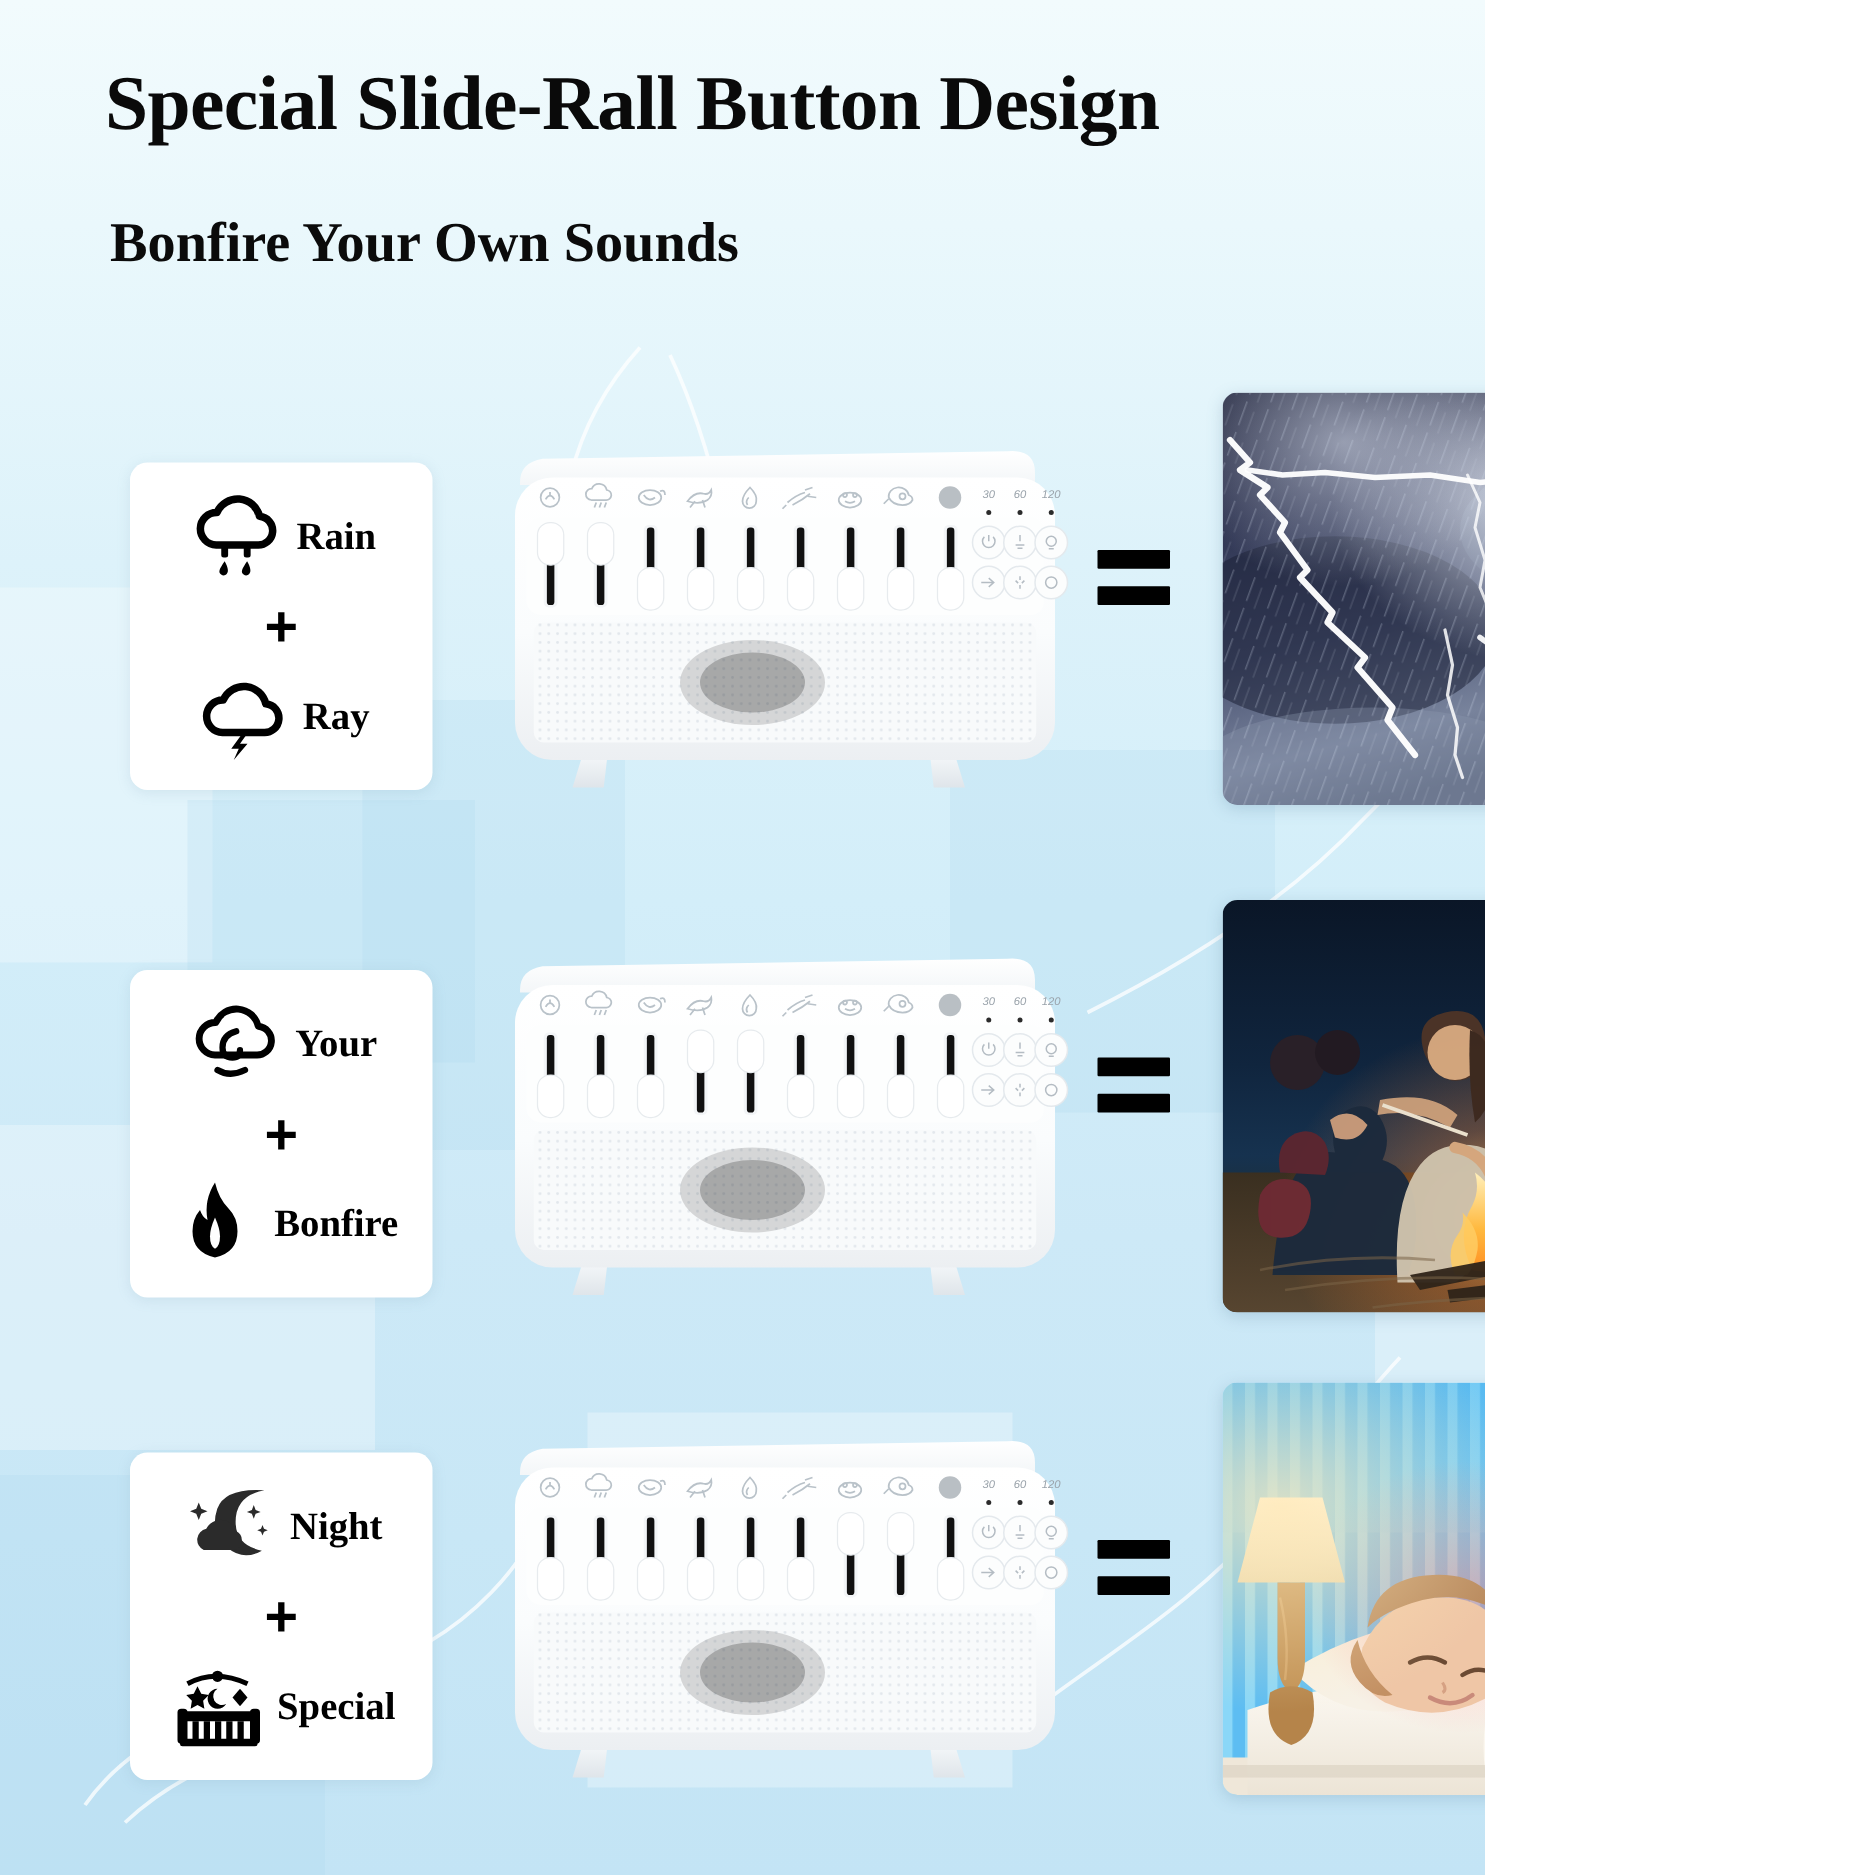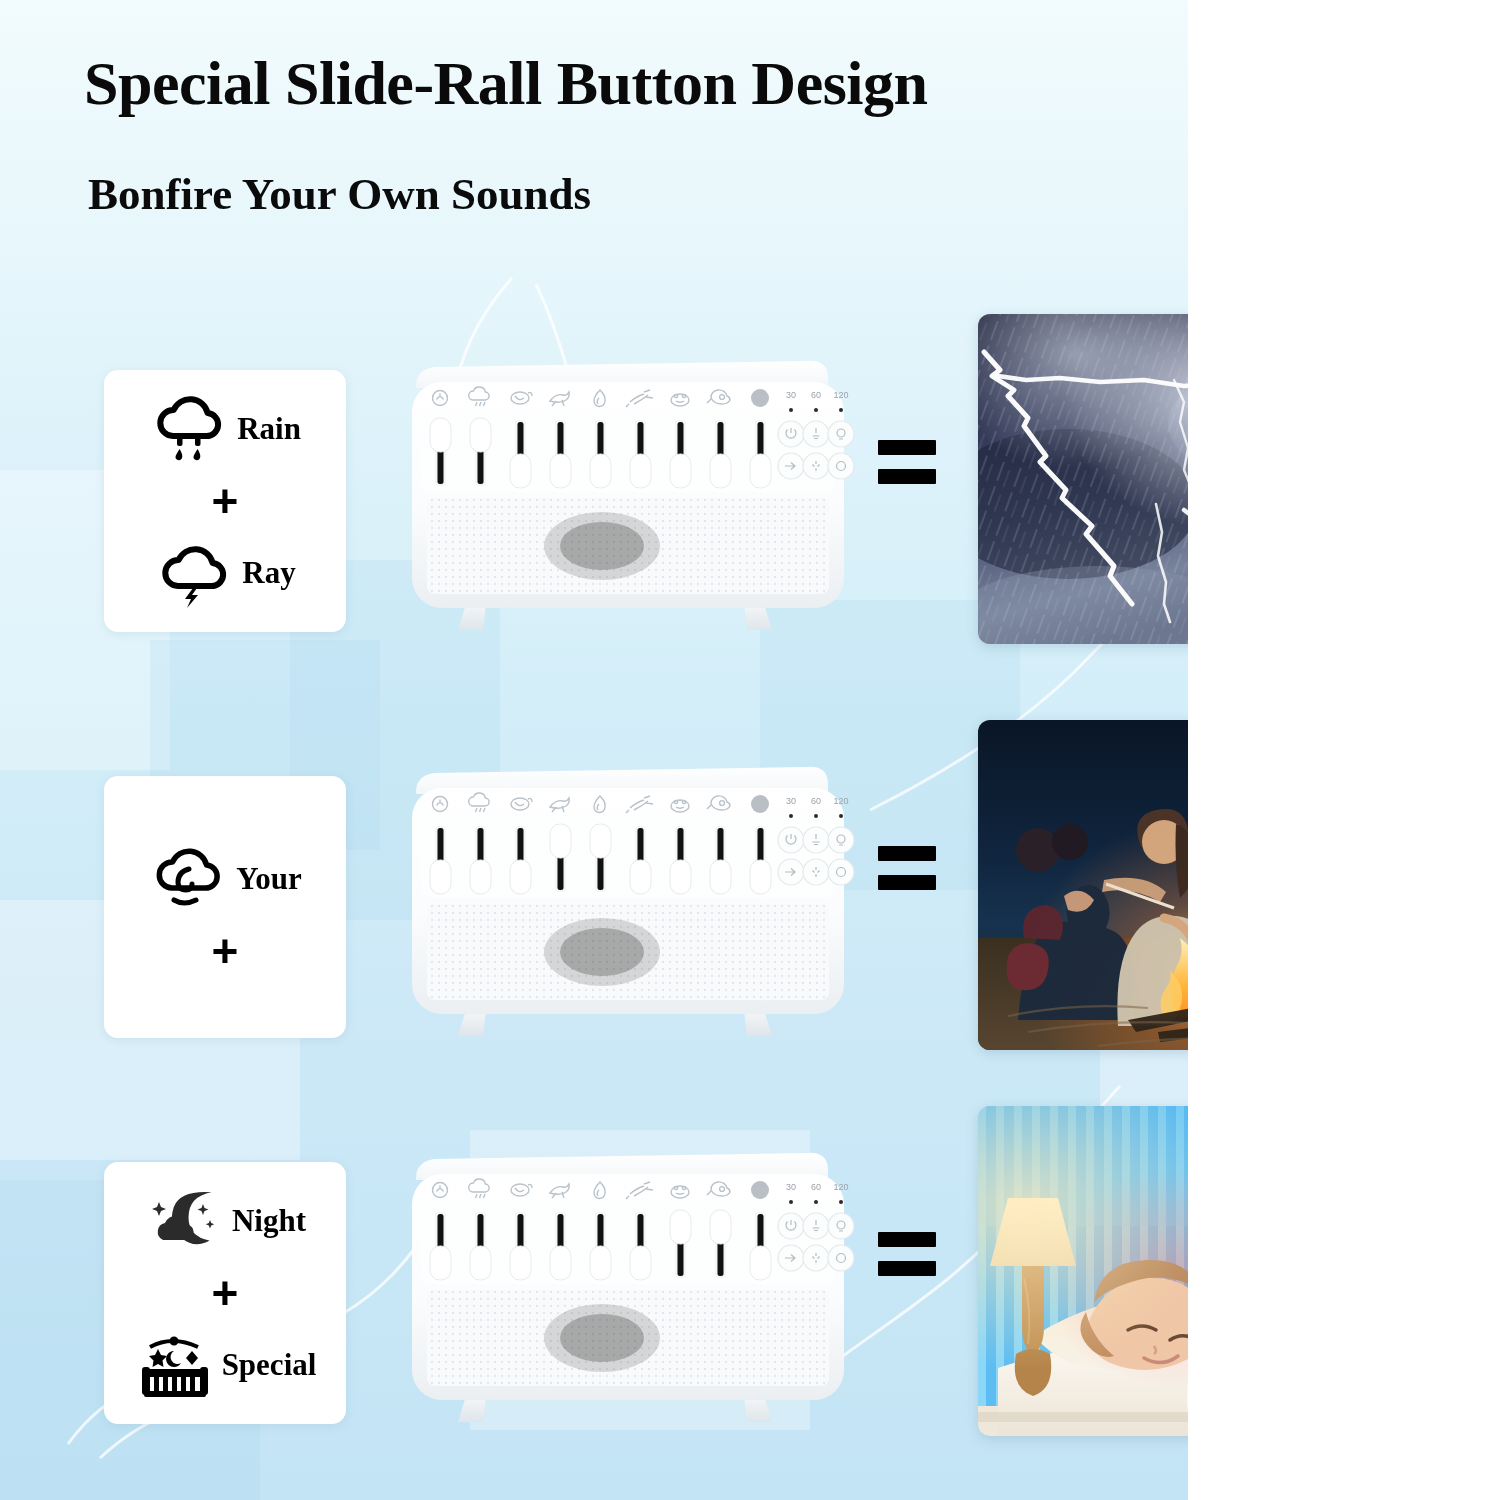--- a/index.html
+++ b/index.html
@@ -161,20 +161,21 @@
   }
   .photo svg { display: block; width: 100%; height: 100%; }
 
   
   .device {
     position: absolute;
     left: 402px;
     top: 58px;
     width: 452px;
     height: 300px;
+    font-style: italic;
   }
   .device svg { display: block; width: 100%; height: 100%; overflow: visible; }
 </style>
 </head>
 <body>
 
 <div id="page">
 
   <div class="deco-block" style="left:0;top:470px;width:170px;height:300px;"></div>
   <div class="deco-block tint" style="left:150px;top:640px;width:230px;height:210px;"></div>
@@ -433,20 +434,29 @@
         <span class="combo-ico">
           <svg width="74" height="70" viewBox="0 0 74 70">
             <path d="M20 44 a13 13 0 0 1 0.6 -26 a18 18 0 0 1 34 3 a11 11 0 0 1 -2 23 Z" fill="none" stroke="#000" stroke-width="5.5" stroke-linejoin="round"></path>
             <path d="M37 25 q-11 3 -11 13 q0 8 8 8 q6 0 6 -6" fill="none" stroke="#000" stroke-width="5" stroke-linecap="round"></path>
             <path d="M22 56 q10 6 22 0" fill="none" stroke="#000" stroke-width="5" stroke-linecap="round"></path>
           </svg>
         </span>
         <span class="combo-label">Your</span>
       </div>
       <div class="combo-plus">+</div>
+      <div class="combo-line">
+        <span class="combo-ico">
+          <svg width="74" height="70" viewBox="0 0 74 70">
+            <path d="M37 2 q3 13 11 21 q7 7 7 18 q0 17 -18 21 q-18 -4 -18 -21 q0 -10 6 -17 q2 6 6 8 q-3 -16 6 -30 Z" fill="#000"></path>
+            <path d="M37 30 q4 9 4 15 q0 8 -4 10 q-4 -2 -4 -10 q0 -6 4 -15 Z" fill="#fff"></path>
+          </svg>
+        </span>
+        <span class="combo-label">Bonfire</span>
+      </div>
     </div>
 
     <div class="device">
       <svg viewBox="0 0 452 300">
         <defs>
           <linearGradient id="bodyG1" x1="0" y1="0" x2="0" y2="1">
             <stop offset="0" stop-color="#ffffff"></stop>
               <stop offset="0.55" stop-color="#fafcfd"></stop>
               <stop offset="1" stop-color="#eceff2"></stop>
           </linearGradient>

